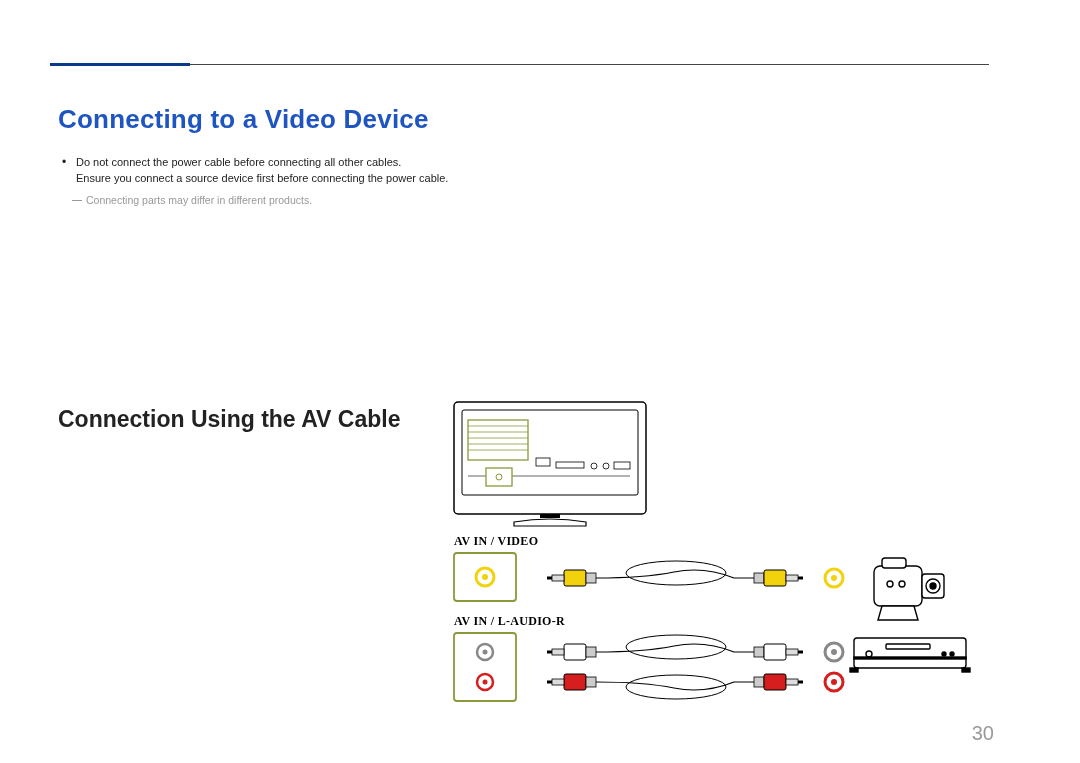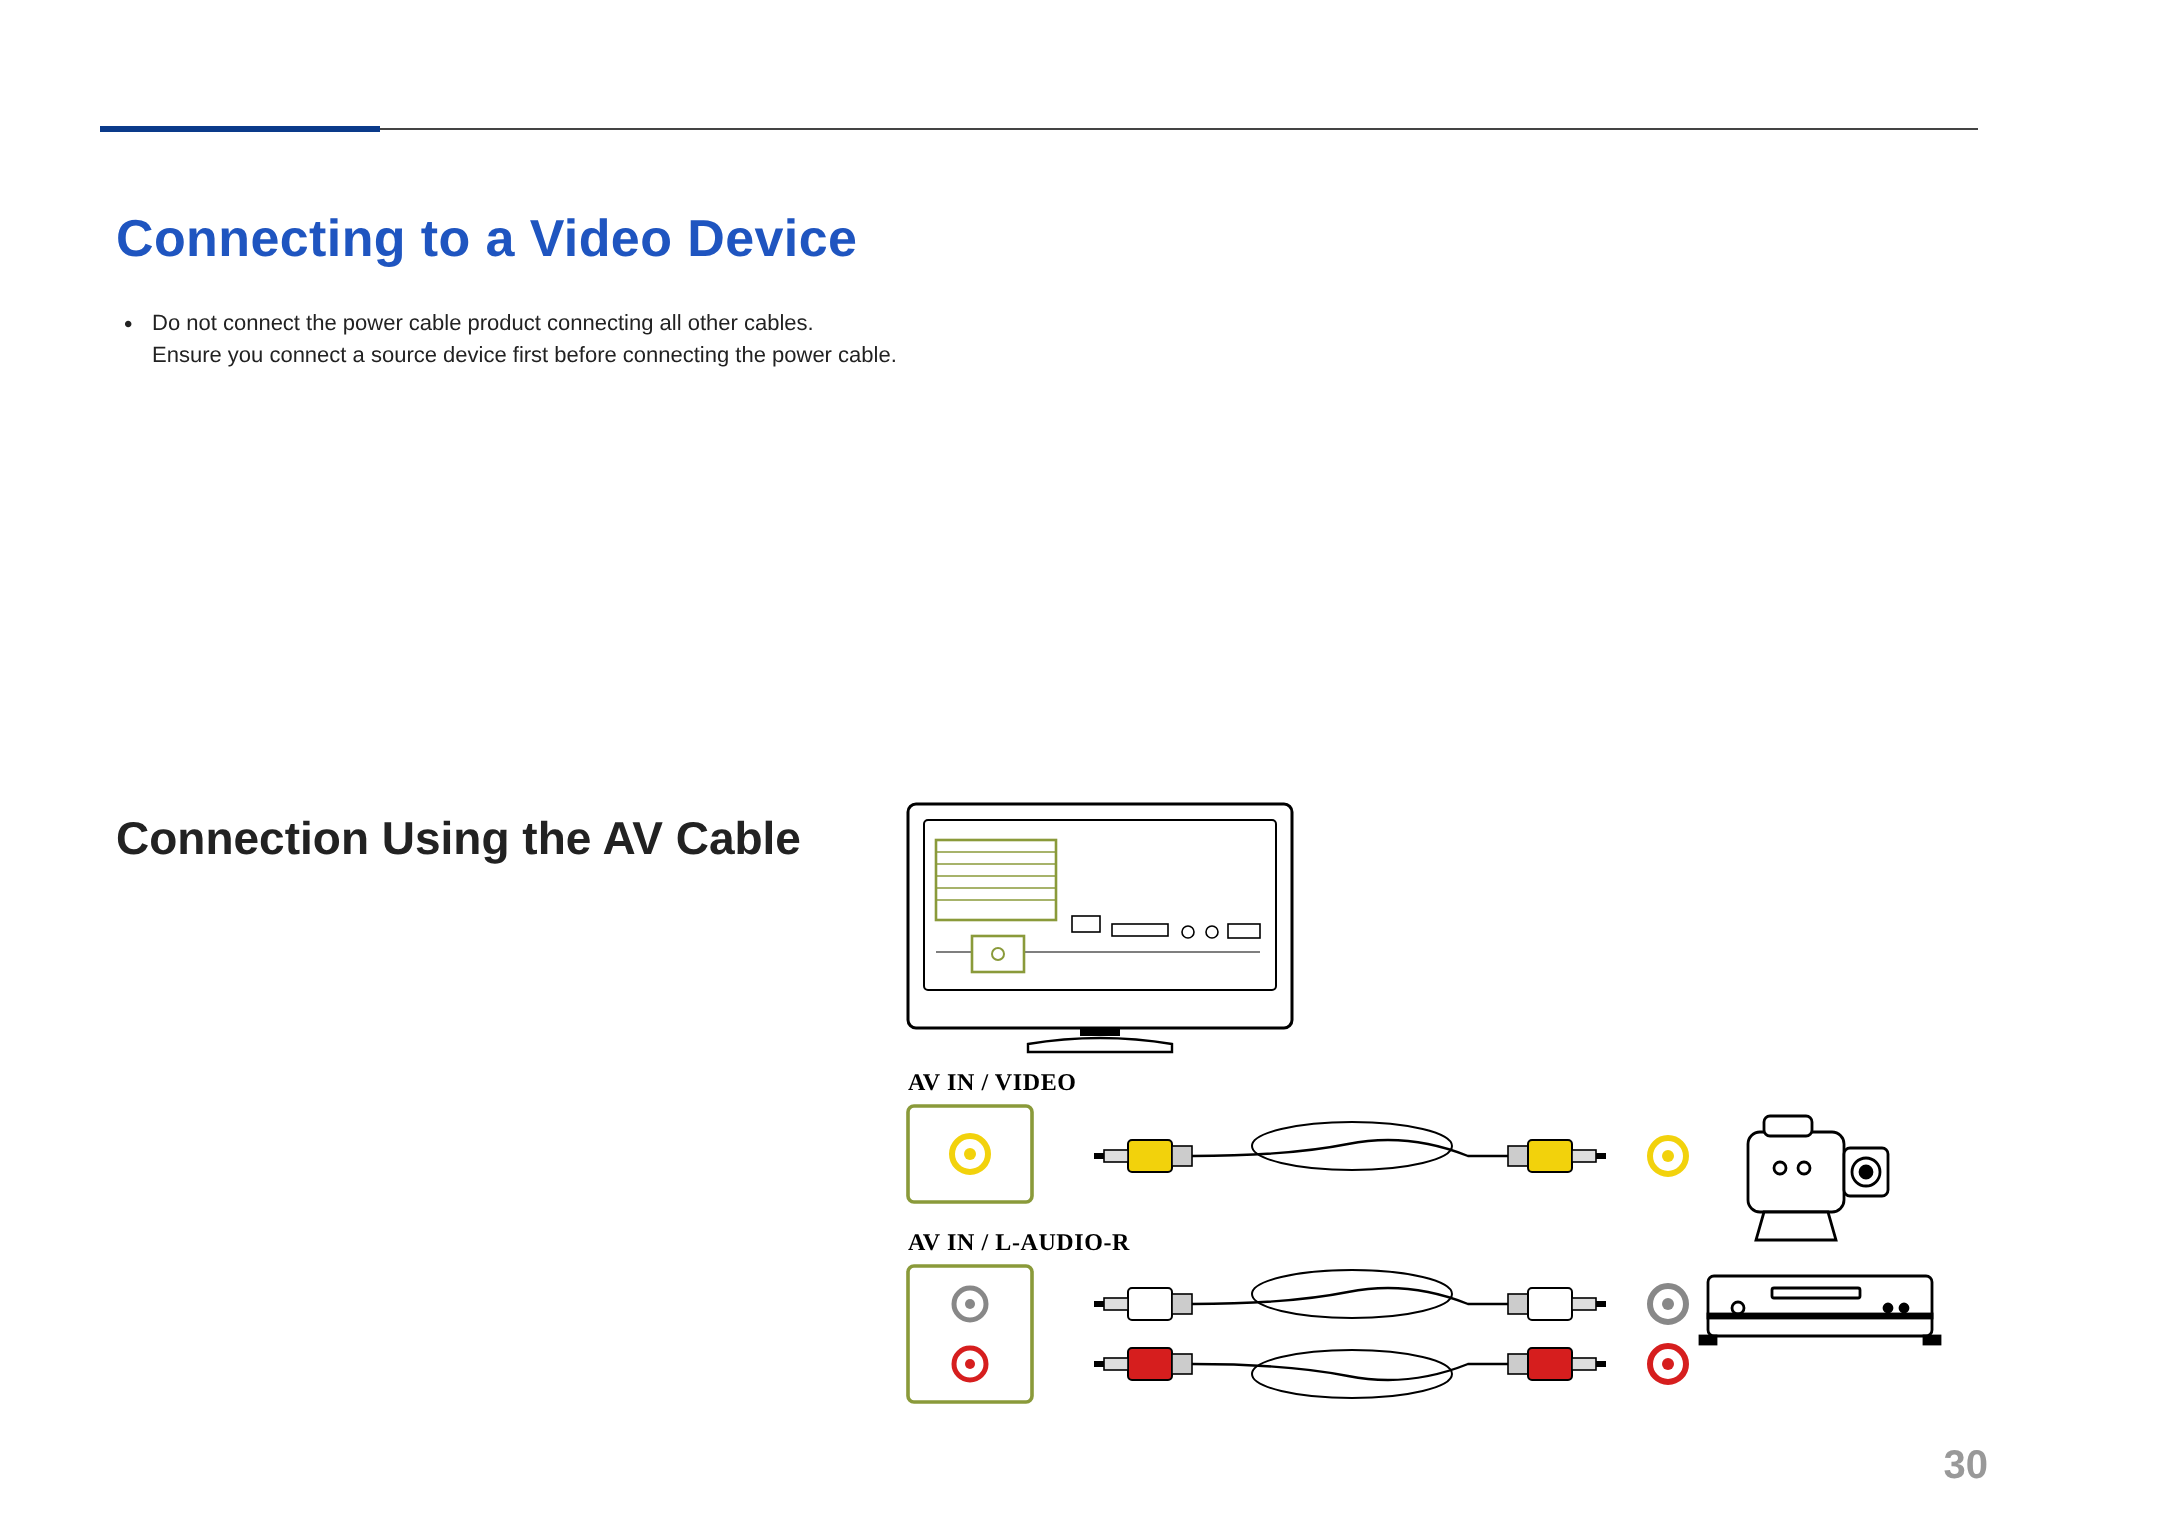--- a/index.html
+++ b/index.html
@@ -31,36 +31,39 @@
   }
 
   
   .diagram { position: absolute; left: 444px; top: 398px; width: 590px; height: 330px; font-family: Liberation Serif, serif; }
   .diagram svg { display: block; }
 
   
   .port-label { font-size: 12px; color: #1f55c0; font-weight: 600; letter-spacing: 0.3px; }
 
   
-  .pagenum { position: absolute; right: 45px; bottom: 18px; font-size: 20px; color: #999; font-weight: 700; text-align: center; }
+  .pagenum { position: absolute; right: 45px; bottom: 18px; font-size: 20px; color: #999; font-weight: 400; text-align: center; }
 </style>
 </head>
 <body>
 
 <div class="page">
 
   <div class="top-rule"></div>
   <div class="top-rule-thick"></div>
 
   <h1 class="h1">Connecting to a Video Device</h1>
 
   <div class="bullets">
     <div class="bul">
-      <span>Do not connect the power cable product connecting all other cables.</span><br>
+      <span>Do not connect the power cable before connecting all other cables.</span><br>
       <span>Ensure you connect a source device first before connecting the power cable.</span>
+    </div>
+    <div class="note">
+      <span>Connecting parts may differ in different products.</span>
     </div>
   </div>
 
   <h2 class="h2">Connection Using the AV Cable</h2>
 
   <div class="diagram">
     <svg viewBox="0 0 590 330" width="590" height="330">
 
       <g>
         <rect x="10" y="4" width="192" height="112" rx="4" fill="none" stroke="#000" stroke-width="1.5"></rect>

